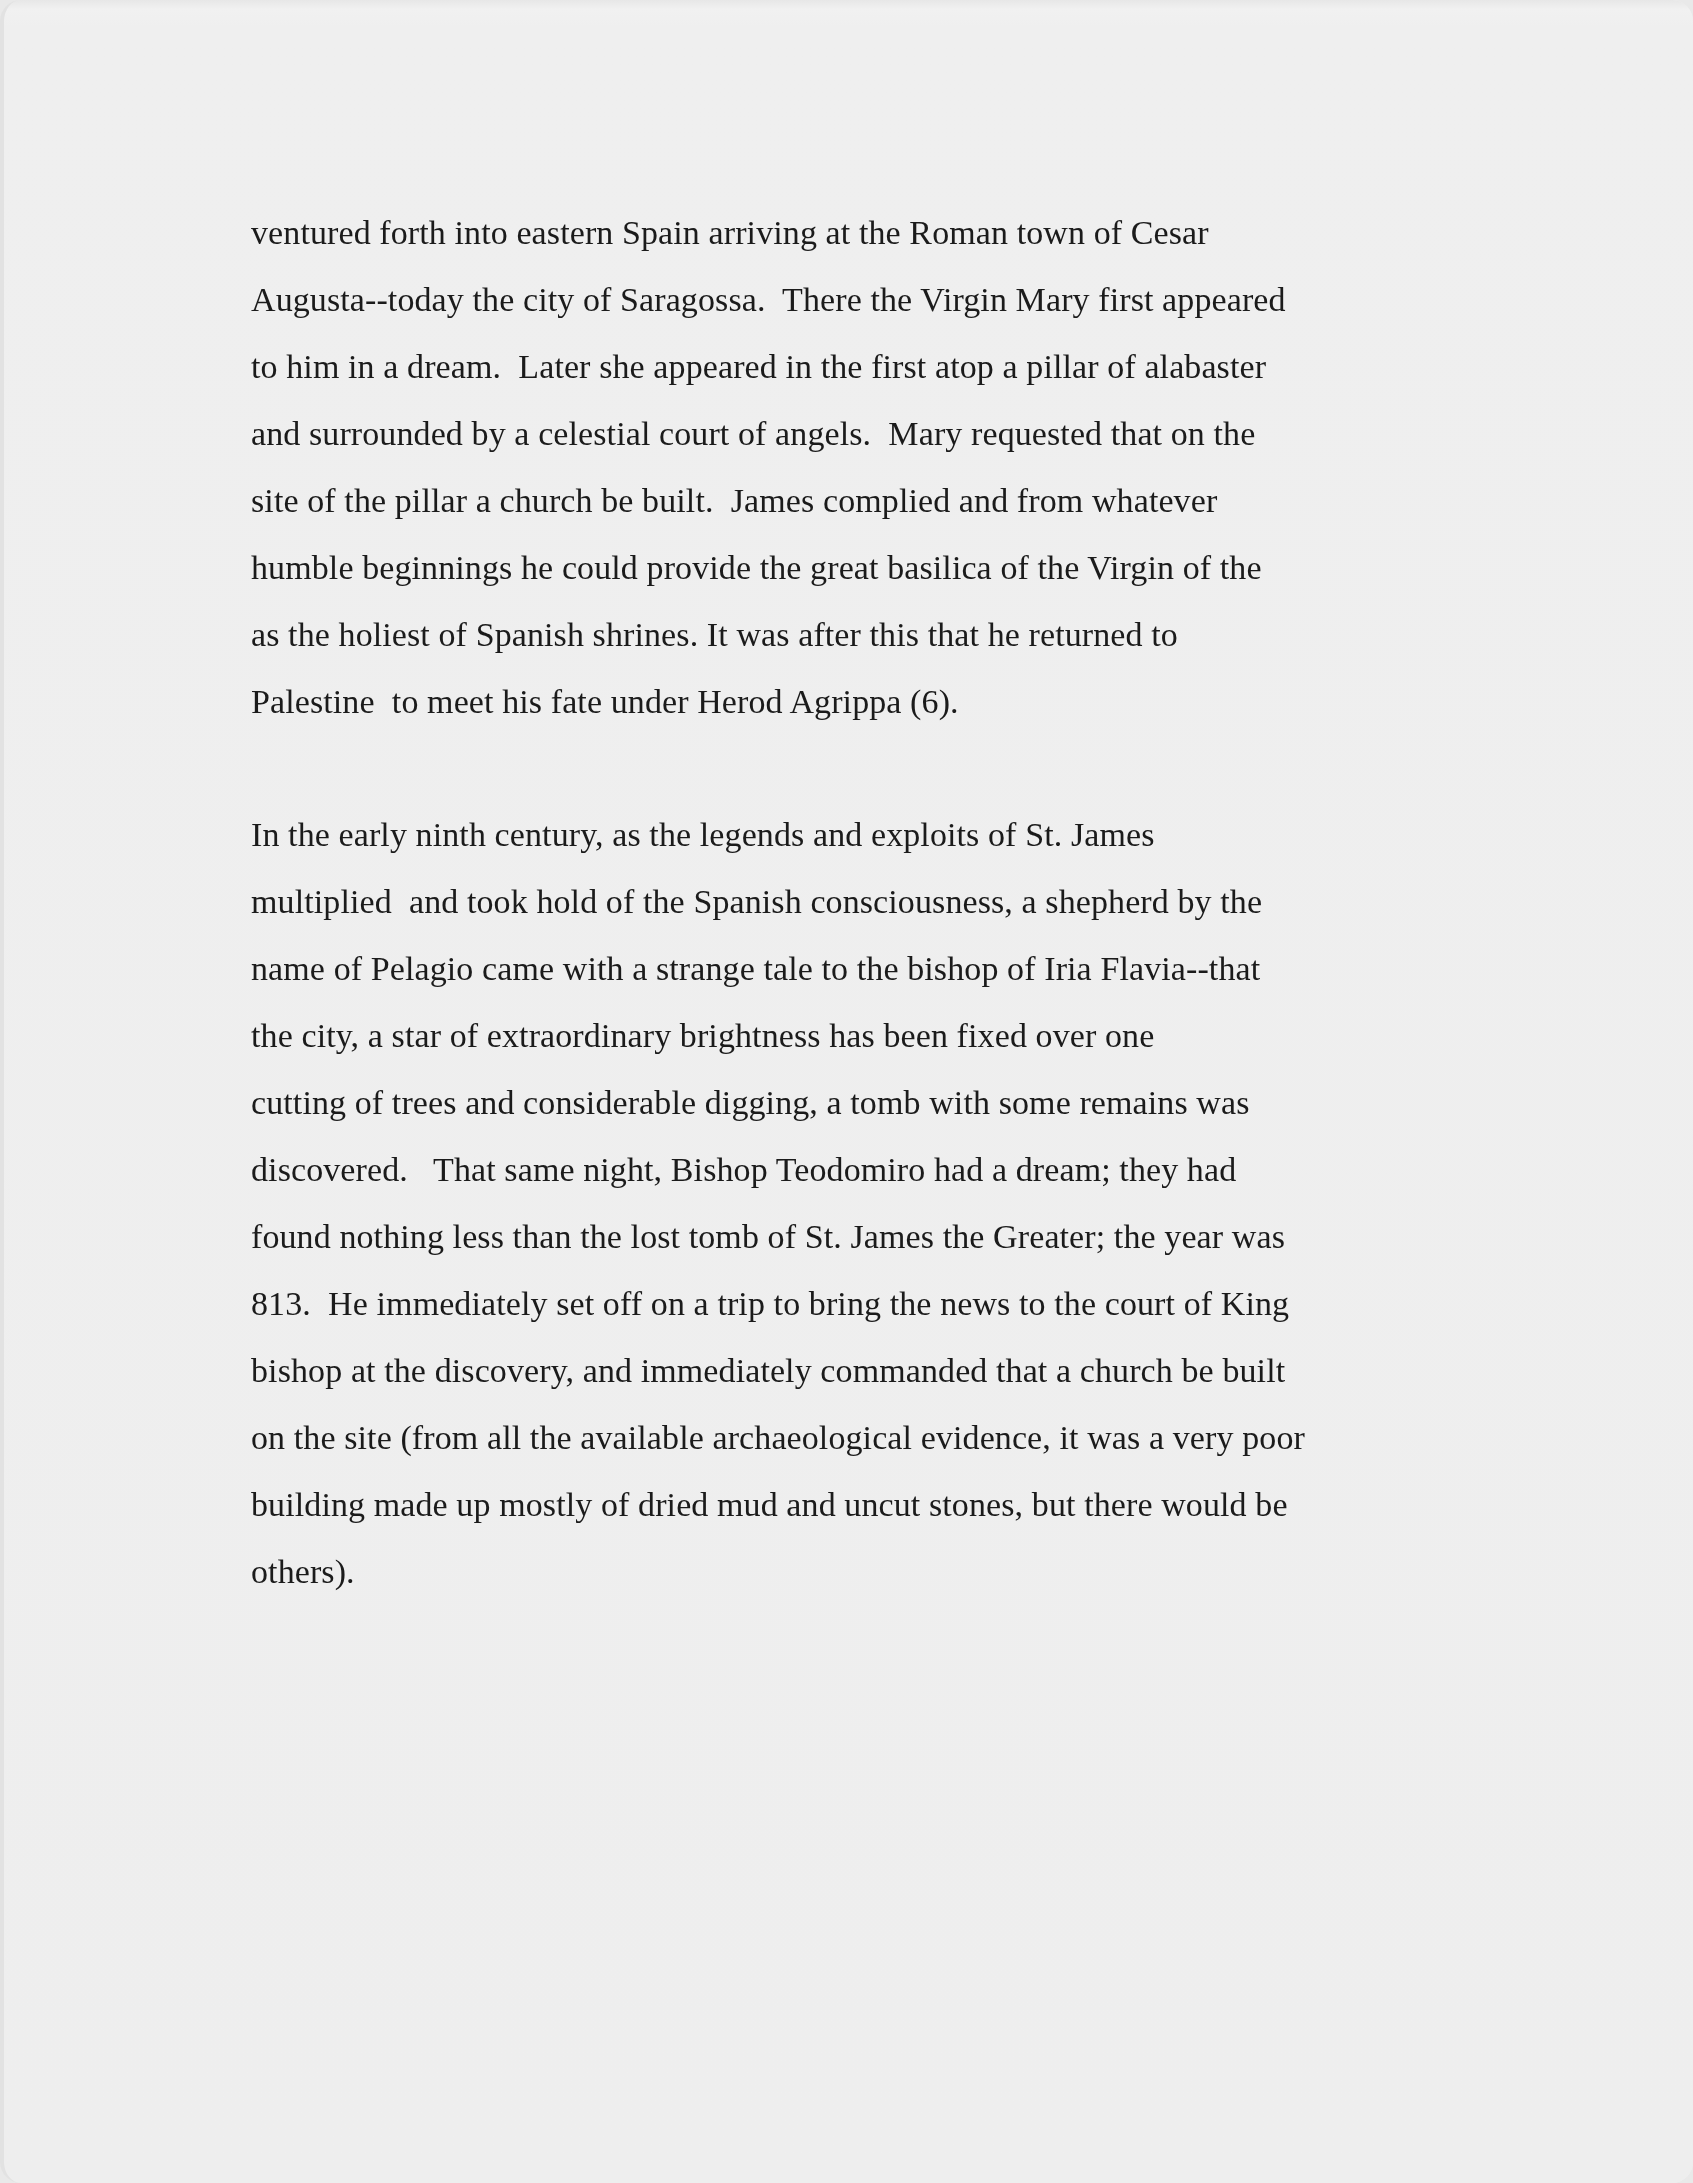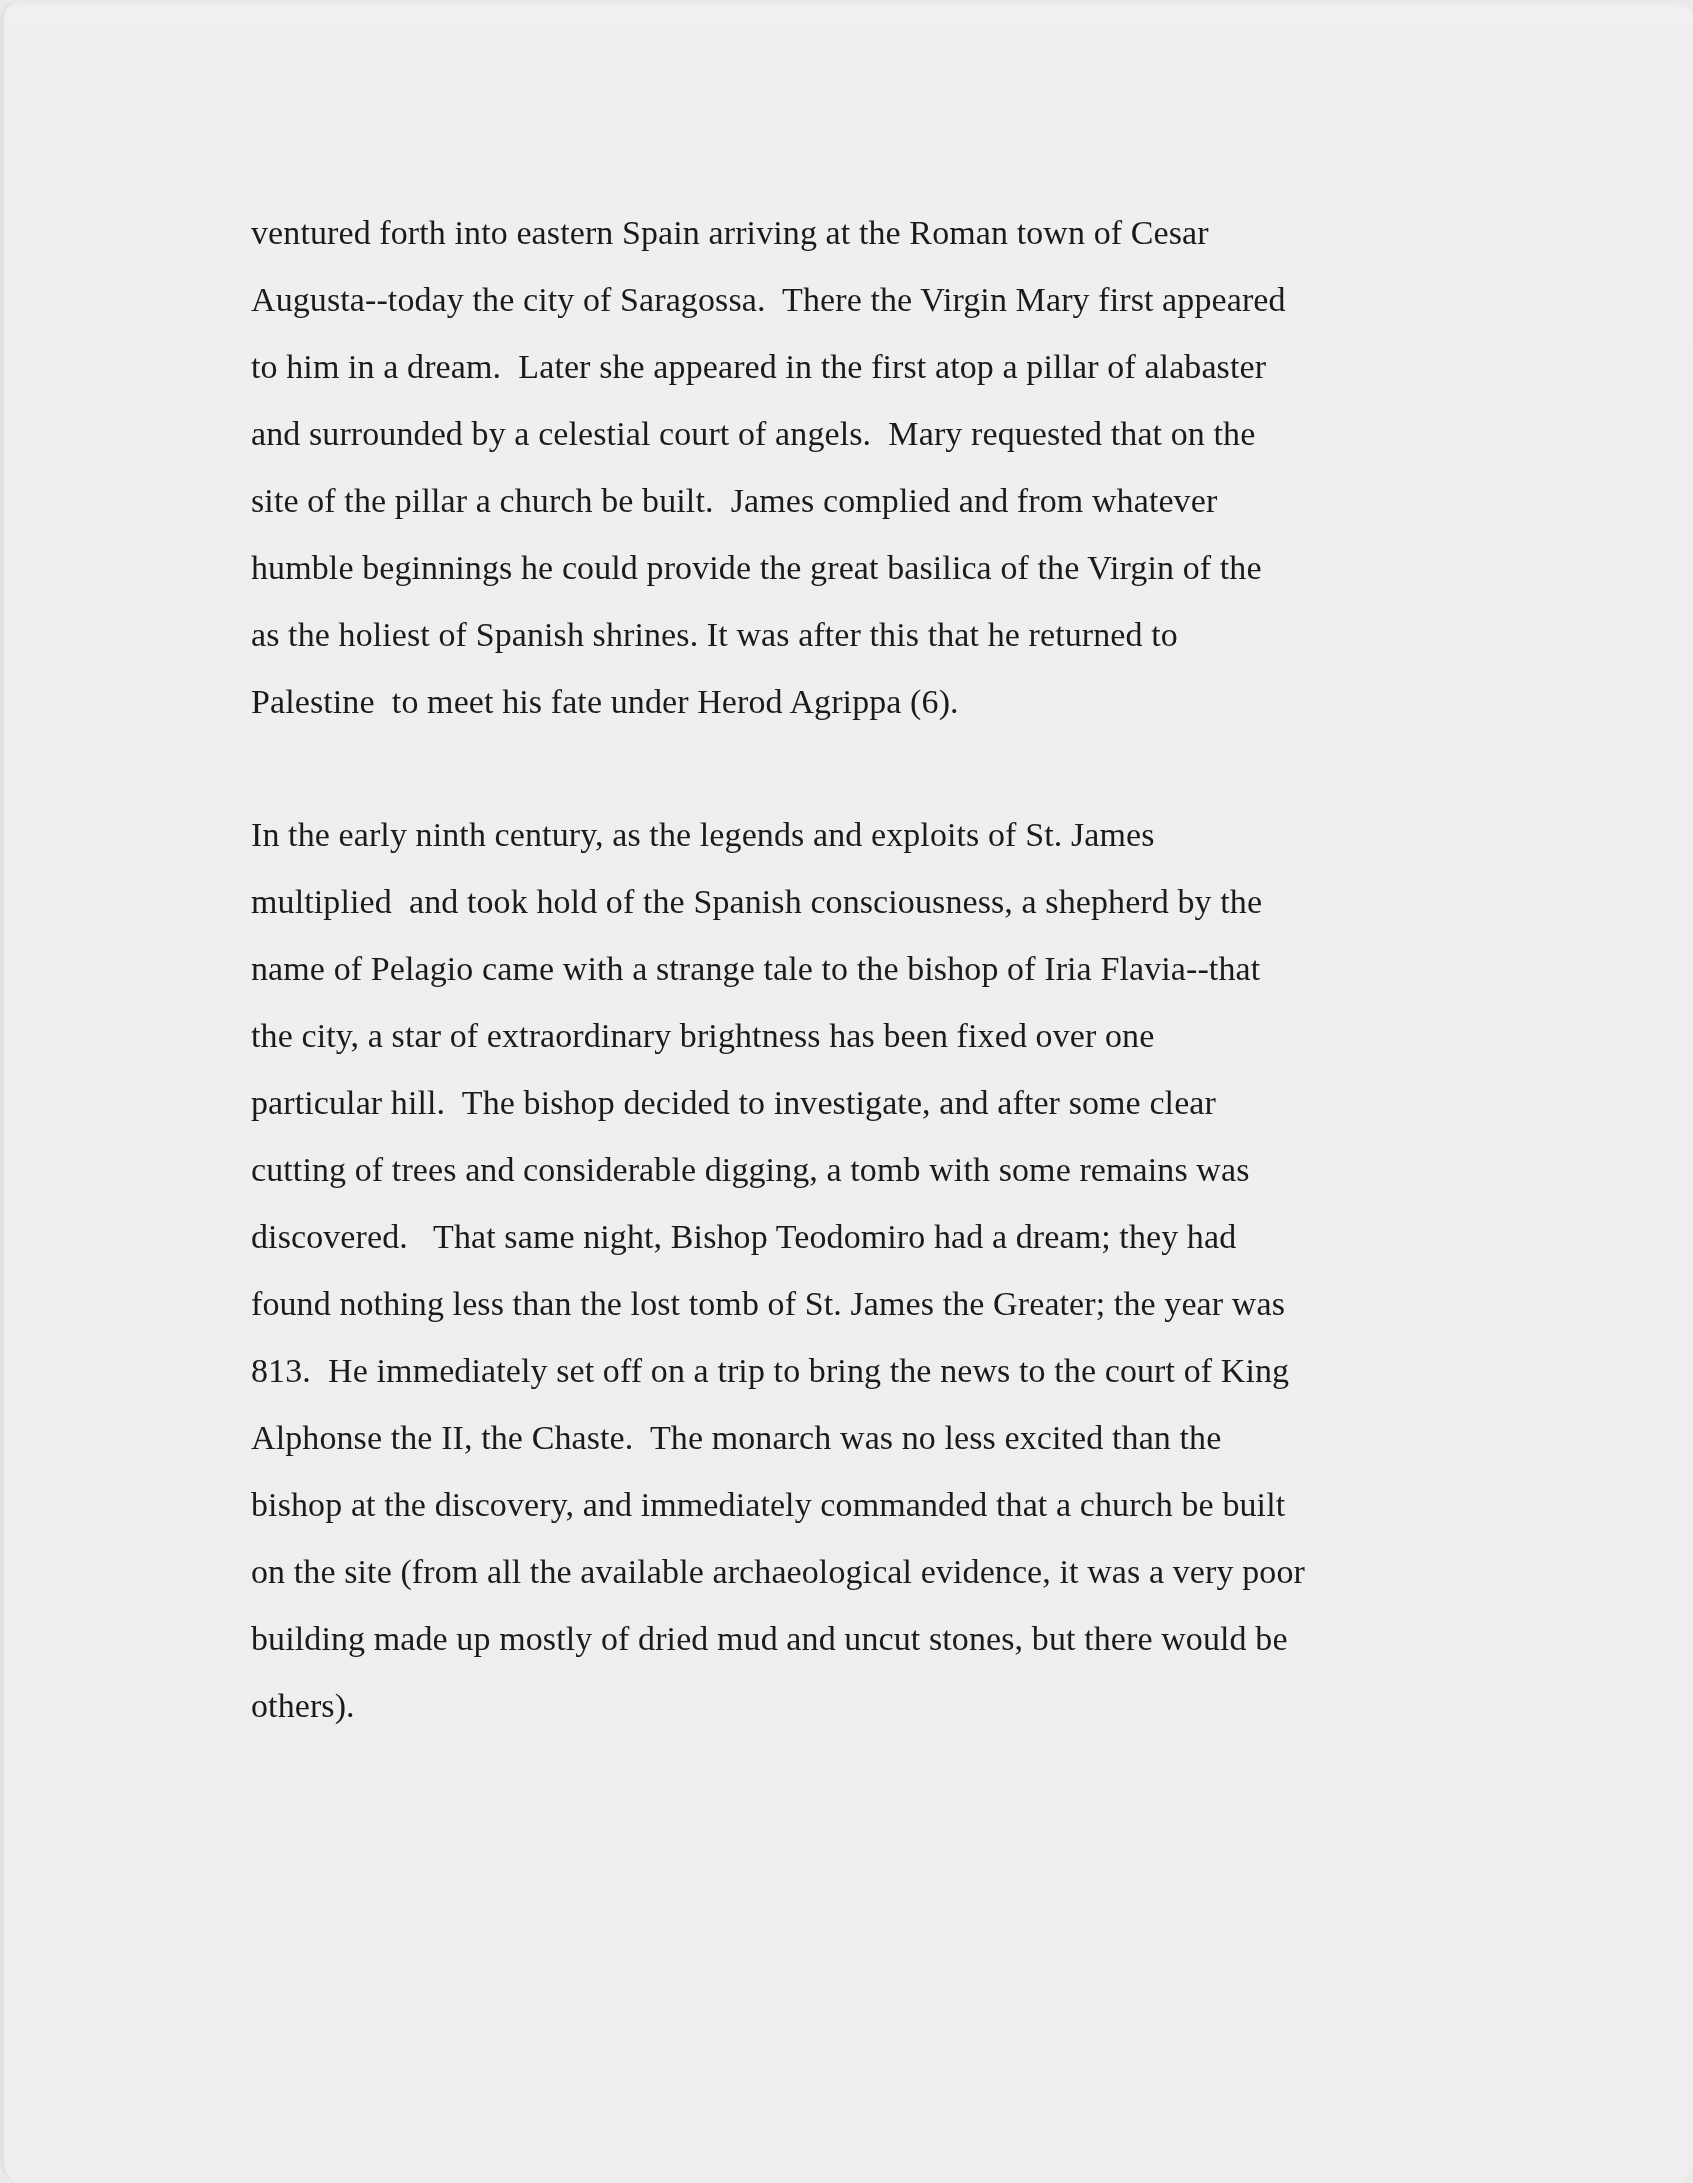--- a/index.html
+++ b/index.html
@@ -60,26 +60,24 @@
       <span class="line">humble beginnings he could provide the great basilica of the Virgin of the</span>
       <span class="line">as the holiest of Spanish shrines. It was after this that he returned to</span>
       <span class="line">Palestine  to meet his fate under Herod Agrippa (6).</span>
     </p>
 
     <p class="paragraph">
       <span class="line">In the early ninth century, as the legends and exploits of St. James</span>
       <span class="line">multiplied  and took hold of the Spanish consciousness, a shepherd by the</span>
       <span class="line">name of Pelagio came with a strange tale to the bishop of Iria Flavia--that</span>
       <span class="line">the city, a star of extraordinary brightness has been fixed over one</span>
-      <span class="line">particular hill.  The bishop decided to investigate, and after some clear</span>
       <span class="line">cutting of trees and considerable digging, a tomb with some remains was</span>
       <span class="line">discovered.   That same night, Bishop Teodomiro had a dream; they had</span>
       <span class="line">found nothing less than the lost tomb of St. James the Greater; the year was</span>
       <span class="line">813.  He immediately set off on a trip to bring the news to the court of King</span>
-      <span class="line">Alphonse the II, the Chaste.  The monarch was no less excited than the</span>
       <span class="line">bishop at the discovery, and immediately commanded that a church be built</span>
       <span class="line">on the site (from all the available archaeological evidence, it was a very poor</span>
       <span class="line">building made up mostly of dried mud and uncut stones, but there would be</span>
       <span class="line">others).</span>
     </p>
 
   </div>
 </div>
 
 

